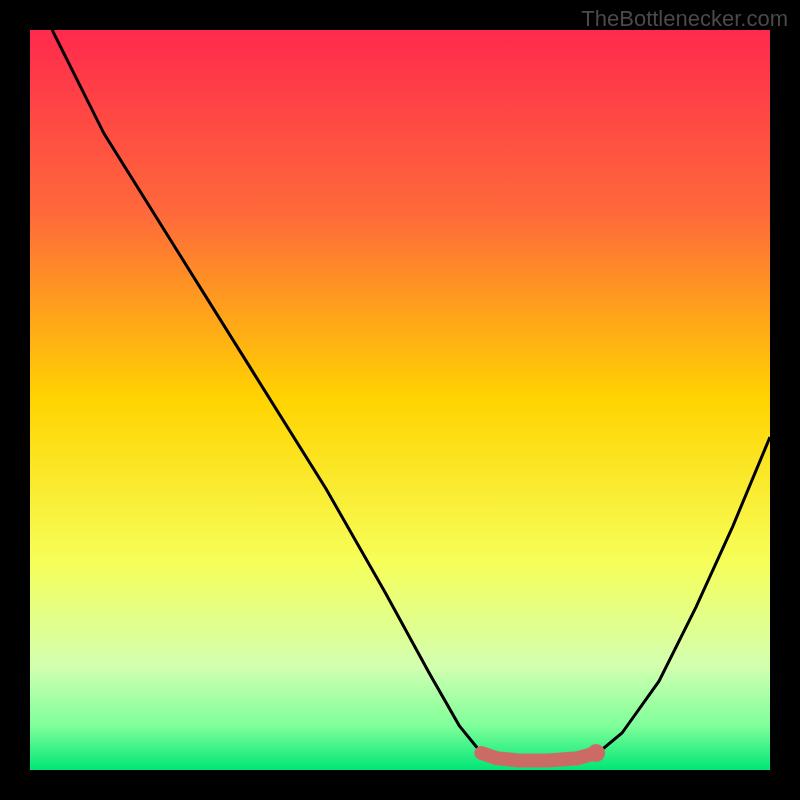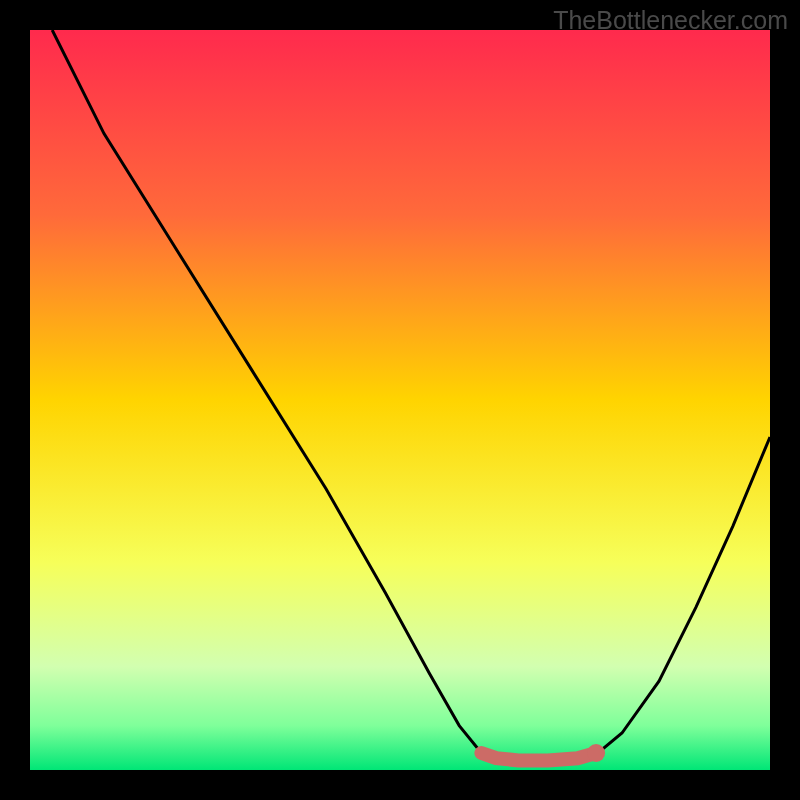--- a/index.html
+++ b/index.html
@@ -10,21 +10,21 @@
     background: #000;
     font-family: Arial, sans-serif;
     position: relative;
     overflow: hidden;
   }
   .watermark {
     position: absolute;
     top: 6px;
     right: 12px;
     color: #4a4a4a;
-    font-size: 25px;
+    font-size: 22px;
     font-weight: 500;
     z-index: 10;
   }
   .plot-wrap {
     position: absolute;
     left: 30px;
     top: 30px;
     width: 740px;
     height: 740px;
   }

